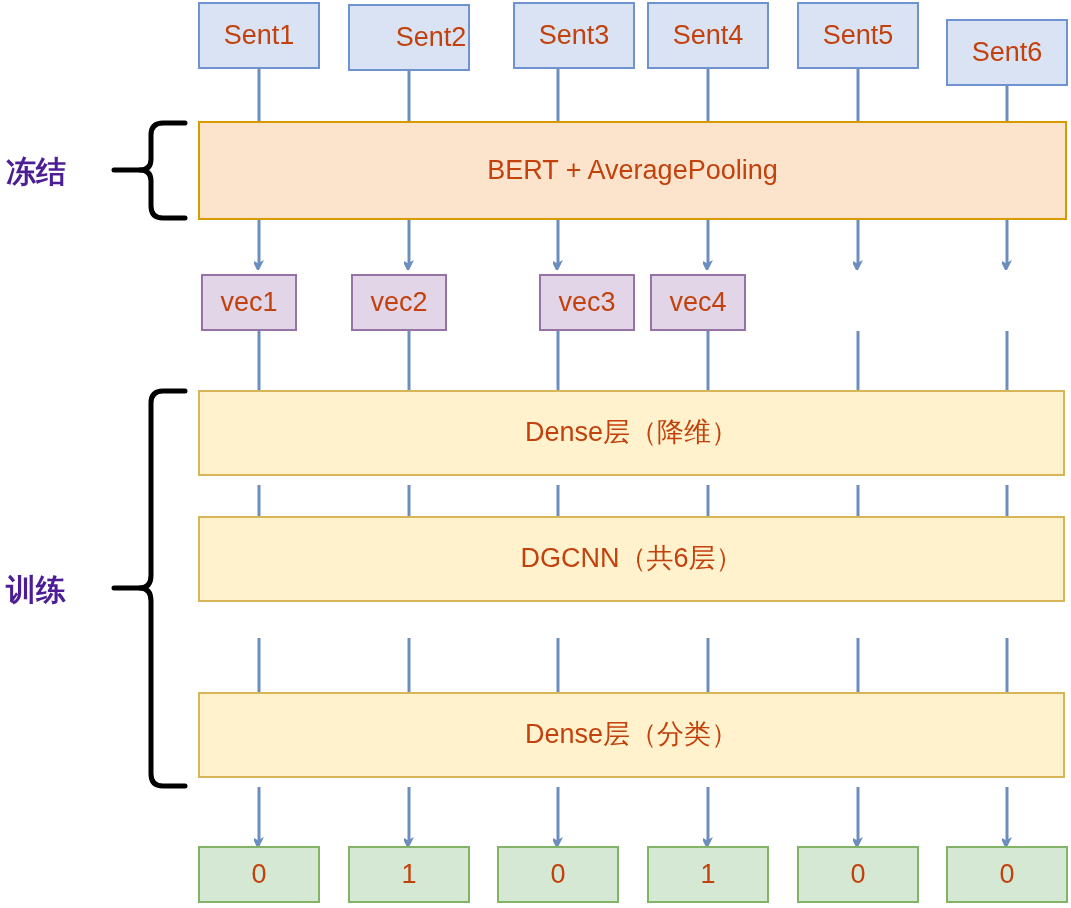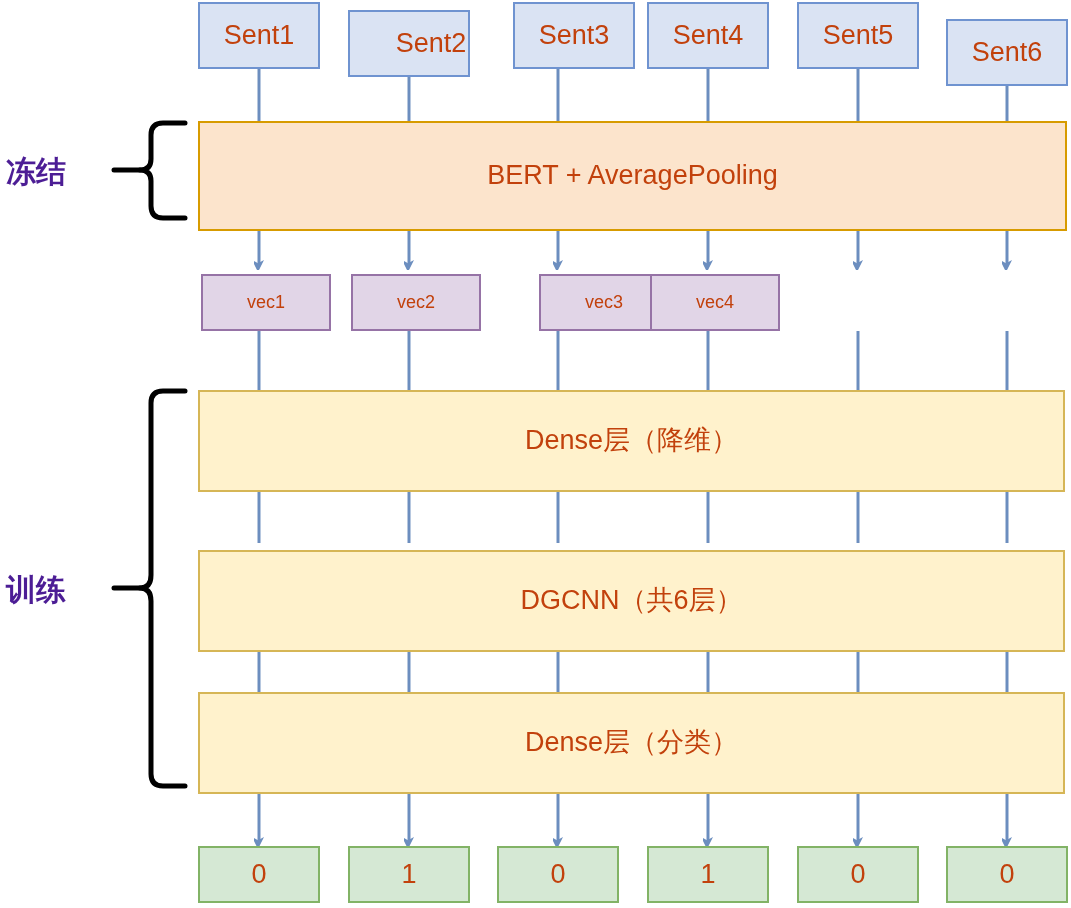--- a/index.html
+++ b/index.html
@@ -39,47 +39,47 @@
   .sent-box {
     background: #dae3f3;
     border: 2px solid #6f93d0;
     font-size: 27px;
     width: 122px;
     height: 67px;
   }
   .vec-box {
     background: #e1d5e7;
     border: 2px solid #9673a6;
-    font-size: 18px;
-    width: 130px;
+    font-size: 27px;
+    width: 96px;
     height: 57px;
   }
   .out-box {
     background: #d5e8d4;
     border: 2px solid #82b366;
     font-size: 27px;
     width: 122px;
     height: 57px;
   }
   .bert-box {
     background: #fce4cc;
     border: 2px solid #d79b00;
     font-size: 27px;
     left: 198px;
     top: 121px;
     width: 869px;
-    height: 110px;
+    height: 99px;
   }
   .layer-box {
     background: #fff2cc;
     border: 2px solid #d6b656;
     font-size: 27px;
     left: 198px;
     width: 867px;
-    height: 102px;
+    height: 86px;
   }
   .group-label {
     position: absolute;
     font-size: 30px;
     font-weight: bold;
     color: #4c1d95;
     white-space: nowrap;
   }
 </style>
 </head>
@@ -152,35 +152,35 @@
     <path d="M114,170 L140,170" stroke="#000000" stroke-width="5" fill="none" stroke-linecap="round"></path>
 
     <path d="M185,391 L163,391 Q151,391 151,403 L151,575 Q151,588 140,588 Q151,588 151,601 L151,774 Q151,786 163,786 L185,786" stroke="#000000" stroke-width="5" fill="none" stroke-linecap="round" stroke-linejoin="round"></path>
     <path d="M114,588 L140,588" stroke="#000000" stroke-width="5" fill="none" stroke-linecap="round"></path>
   </svg>
 
   <div class="group-label" style="left:6px; top:152px;">冻结</div>
   <div class="group-label" style="left:6px; top:570px;">训练</div>
 
   <div class="node sent-box" style="left:198px; top:2px;">Sent1</div>
-  <div class="node sent-box" style="left:348px; top:10px;padding-left:44px;">Sent2</div>
+  <div class="node sent-box" style="left:348px; top:4px;padding-left:44px;">Sent2</div>
   <div class="node sent-box" style="left:497px; top:2px;margin-left:16px;">Sent3</div>
   <div class="node sent-box" style="left:647px; top:2px;">Sent4</div>
   <div class="node sent-box" style="left:797px; top:2px;">Sent5</div>
   <div class="node sent-box" style="left:946px; top:2px;margin-top:17px;">Sent6</div>
 
   <div class="node bert-box">BERT + AveragePooling</div>
 
   <div class="node vec-box" style="left:201px; top:274px;">vec1</div>
   <div class="node vec-box" style="left:351px; top:274px;">vec2</div>
   <div class="node vec-box" style="left:501px; top:274px;margin-left:38px;">vec3</div>
   <div class="node vec-box" style="left:650px; top:274px;">vec4</div>
 
   <div class="node layer-box" style="top:390px;">Dense层（降维）</div>
-  <div class="node layer-box" style="top:550px;">DGCNN（共6层）</div>
+  <div class="node layer-box" style="top:516px;">DGCNN（共6层）</div>
   <div class="node layer-box" style="top:692px;">Dense层（分类）</div>
 
   <div class="node out-box" style="left:198px; top:846px;">0</div>
   <div class="node out-box" style="left:348px; top:846px;">1</div>
   <div class="node out-box" style="left:497px; top:846px;">0</div>
   <div class="node out-box" style="left:647px; top:846px;">1</div>
   <div class="node out-box" style="left:797px; top:846px;">0</div>
   <div class="node out-box" style="left:946px; top:846px;">0</div>
 
 </div>

